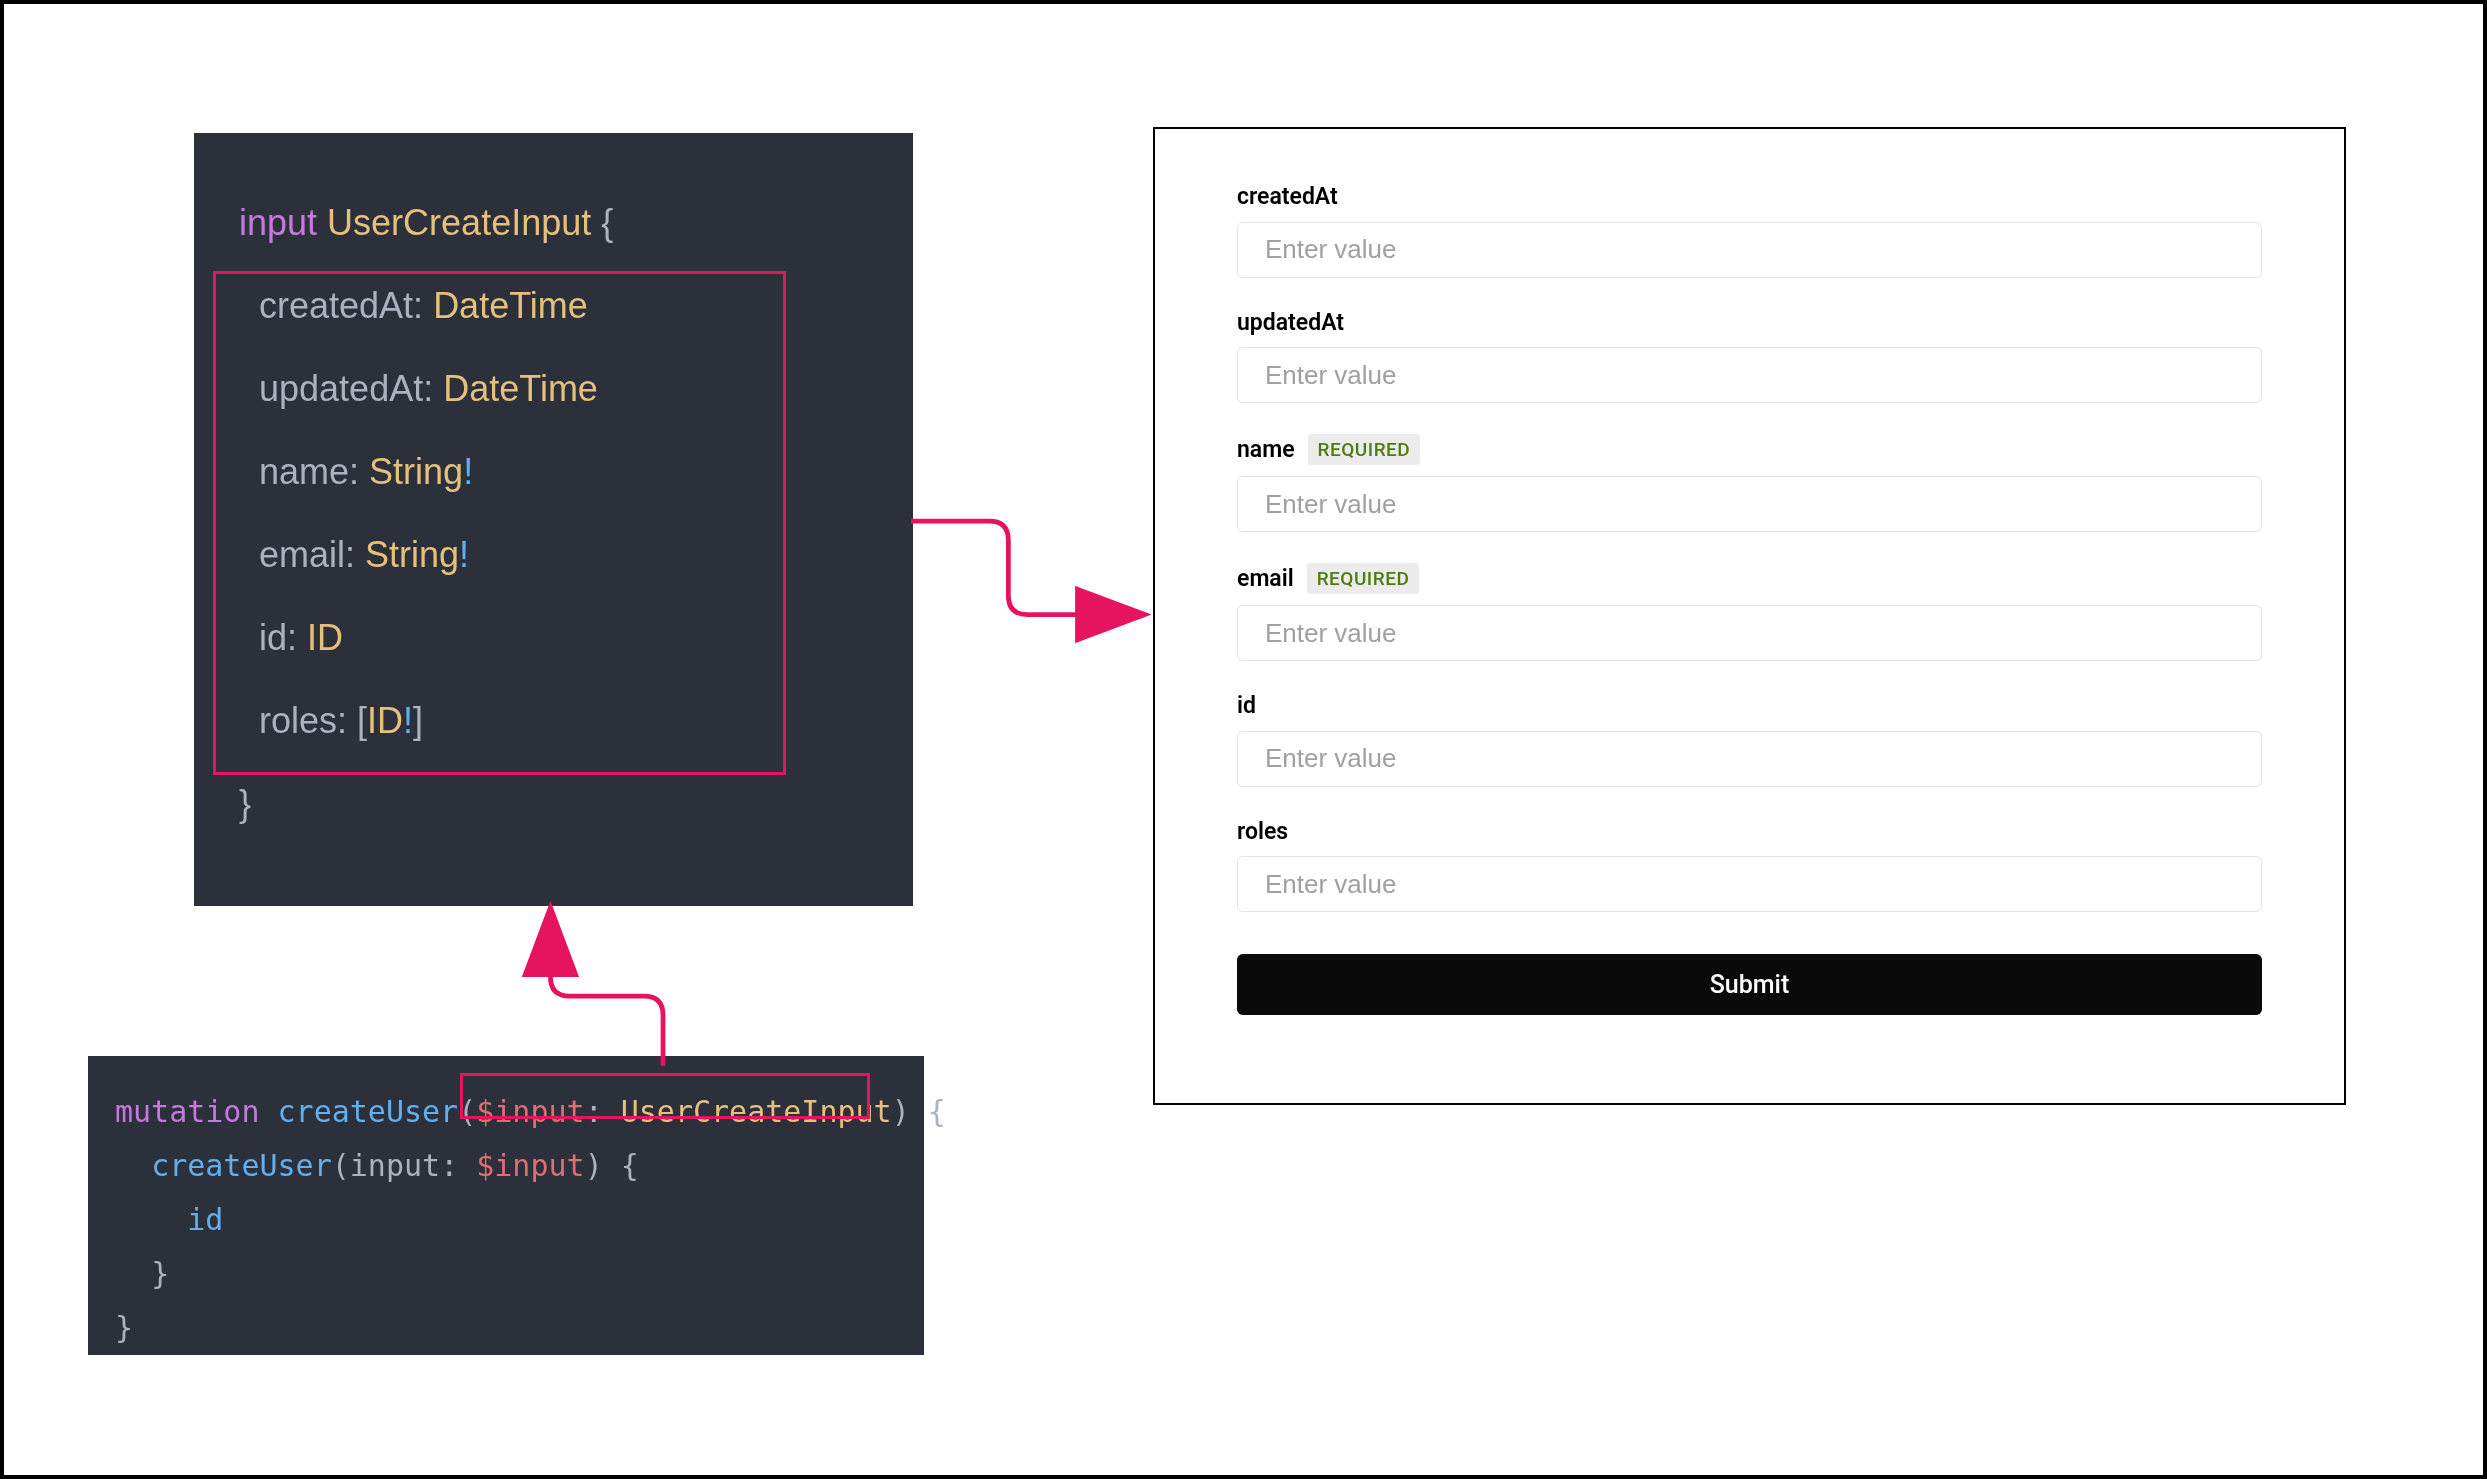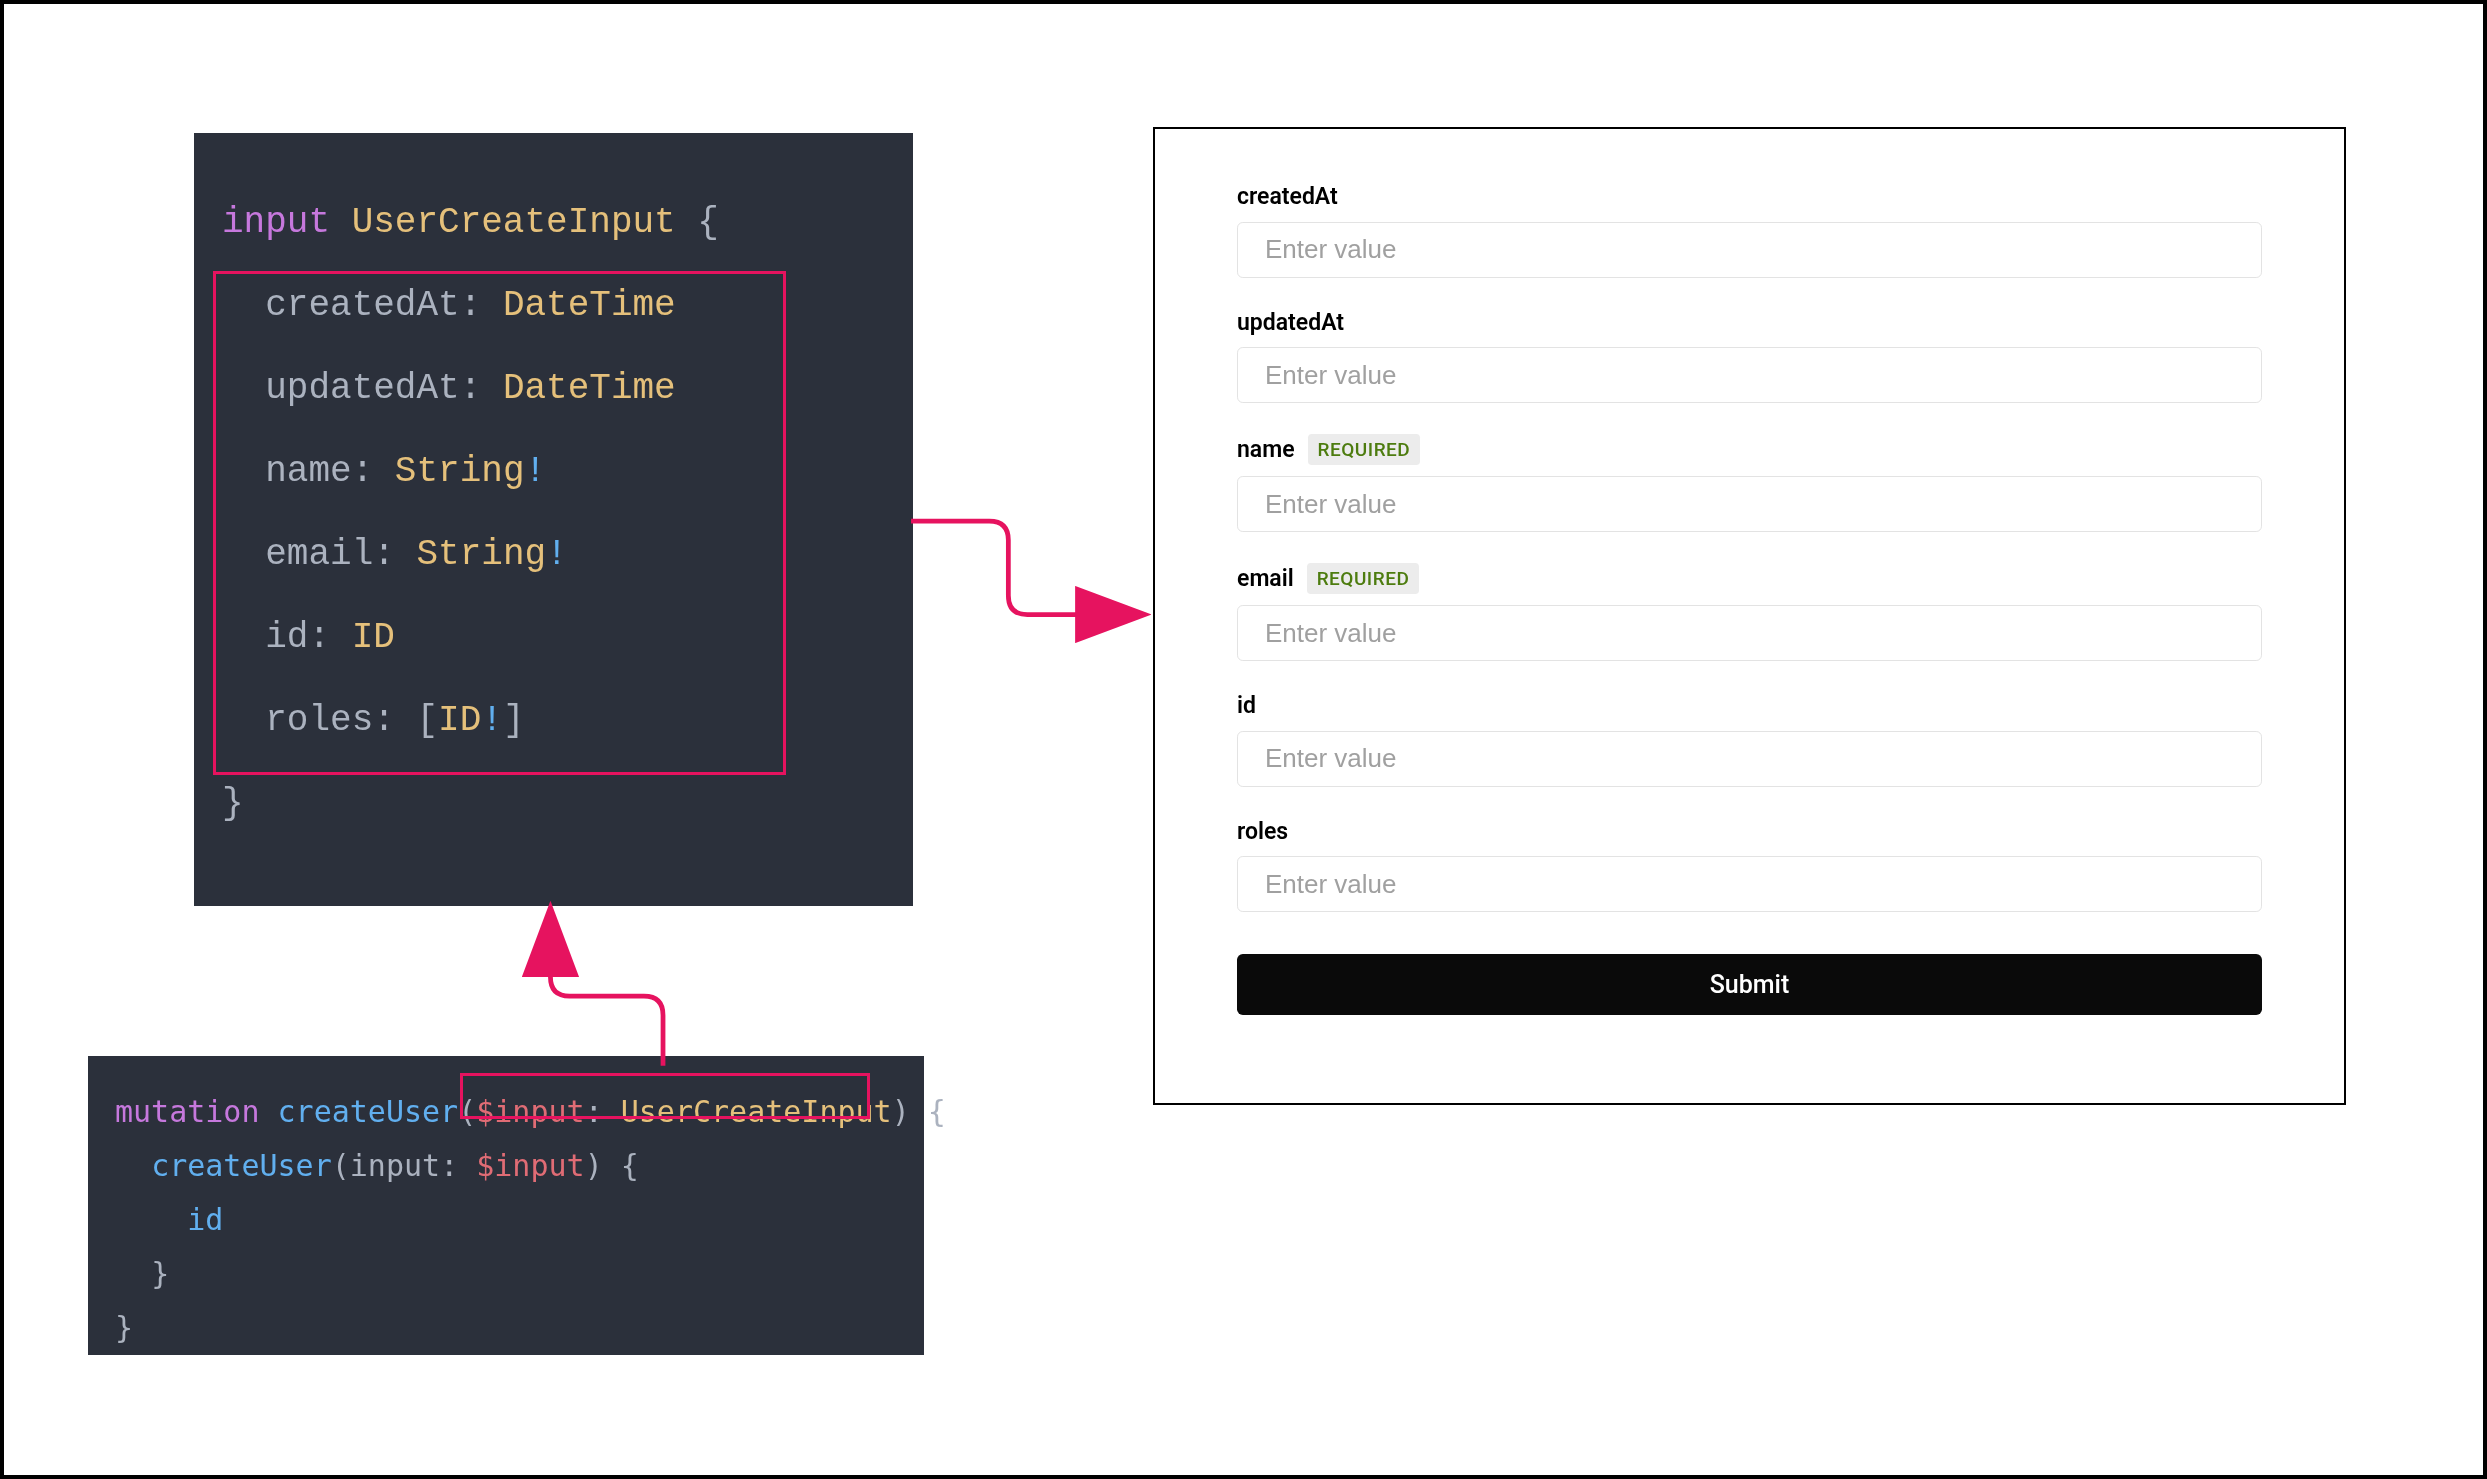--- a/index.html
+++ b/index.html
@@ -18,22 +18,22 @@
   }
 
   
   .code-block-1 {
     position: absolute;
     left: 190px;
     top: 129px;
     width: 719px;
     height: 773px;
     background: #2b303b;
-    padding: 48px 38px 38px 28px;
-    font-family: Liberation Mono, monospace;
+    padding: 48px 38px 38px 45px;
+    font-family: Liberation Sans, sans-serif;
     font-size: 36px;
     line-height: 83px;
     color: #abb2bf;
     white-space: pre;
   }
   .hl1 {
     position:absolute;
     left: 209px;
     top: 267px;
     width: 573px;

